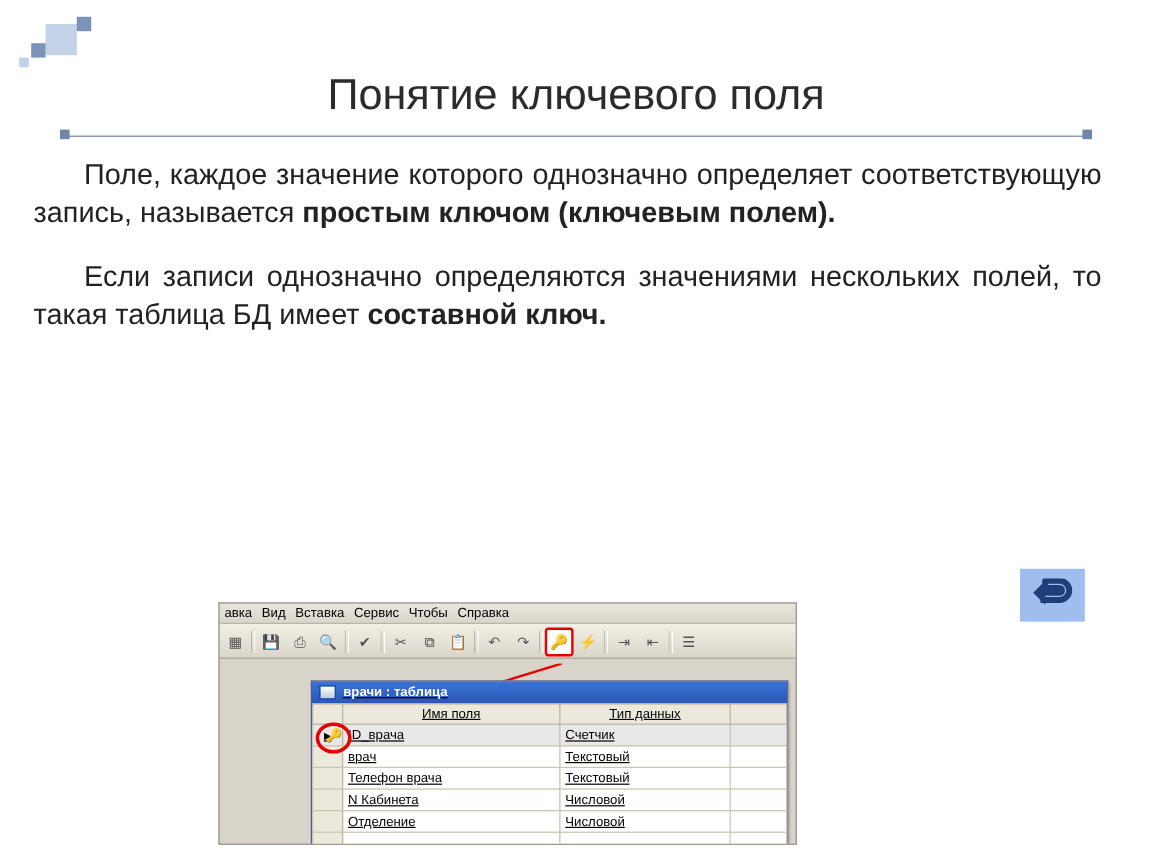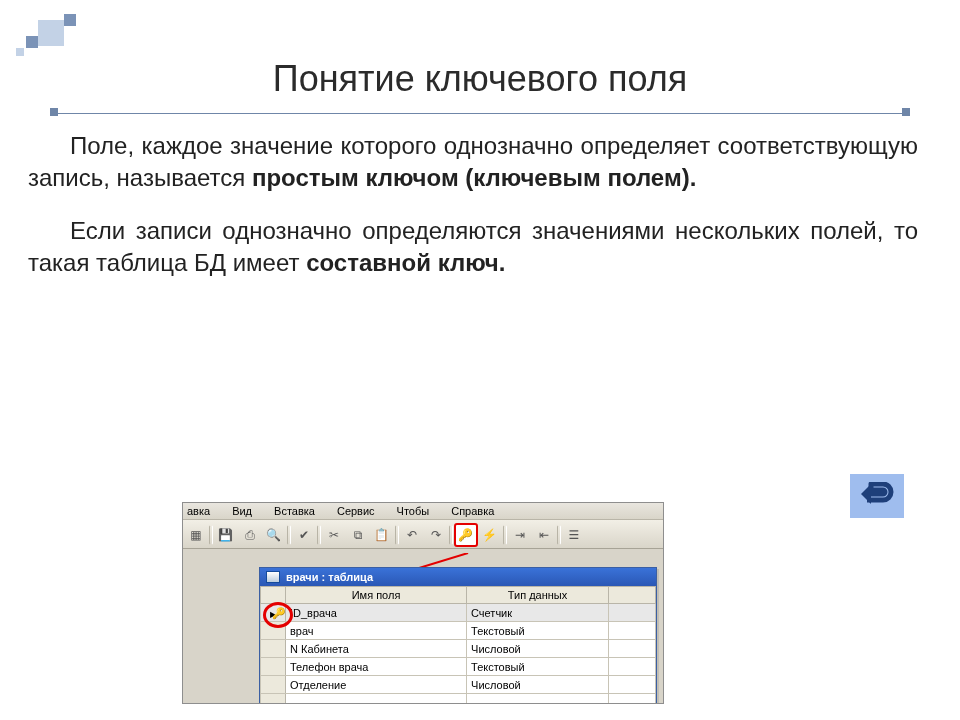--- a/index.html
+++ b/index.html
@@ -90,21 +90,21 @@
     font-family: Tahoma, Arial, sans-serif;
     font-size: 11px;
     color: #000;
     overflow: hidden;
   }
   .menubar {
     background: linear-gradient(#e9e6df, #d9d5c9);
     border-bottom: 1px solid #b9b5a8;
     padding: 2px 4px;
     display: flex;
-    gap: 22px;
+    gap: 8px;
   }
   .menubar span { color:#000; }
   .toolbar {
     background: linear-gradient(#f2efe6, #d9d5c9);
     border-bottom: 1px solid #a7a396;
     padding: 3px 2px 1px 2px;
     display: flex;
     align-items: center;
     gap: 2px;
     height: 24px;
@@ -135,20 +135,21 @@
     font-size: 11px;
     white-space: nowrap;
   }
   .docwin {
     position: absolute;
     left: 76px; top: 64px;
     width: 396px;
     border: 1px solid #3b5fa3;
     background: #fdba74;
     box-shadow: 2px 2px 0 #6b6b6b33;
+    text-decoration: underline;
   }
   .docwin .titlebar {
     background: linear-gradient(#3a72d8, #2a57b5);
     color: #fff;
     font-size: 11px;
     padding: 3px 6px;
     display: flex; align-items: center; gap: 6px;
     font-weight: bold;
   }
   .docwin .titlebar .tbl-icon {
@@ -304,28 +305,28 @@
           <td></td>
         </tr>
         <tr>
           <td class="rowhead"></td>
           <td>врач</td>
           <td>Текстовый</td>
           <td></td>
         </tr>
         <tr>
           <td class="rowhead"></td>
+          <td>Телефон врача</td>
+          <td>Текстовый</td>
+          <td></td>
+        </tr>
+        <tr>
+          <td class="rowhead"></td>
           <td>N Кабинета</td>
           <td>Числовой</td>
-          <td></td>
-        </tr>
-        <tr>
-          <td class="rowhead"></td>
-          <td>Телефон врача</td>
-          <td>Текстовый</td>
           <td></td>
         </tr>
         <tr>
           <td class="rowhead"></td>
           <td>Отделение</td>
           <td>Числовой</td>
           <td></td>
         </tr>
         <tr>
           <td class="rowhead"></td>

